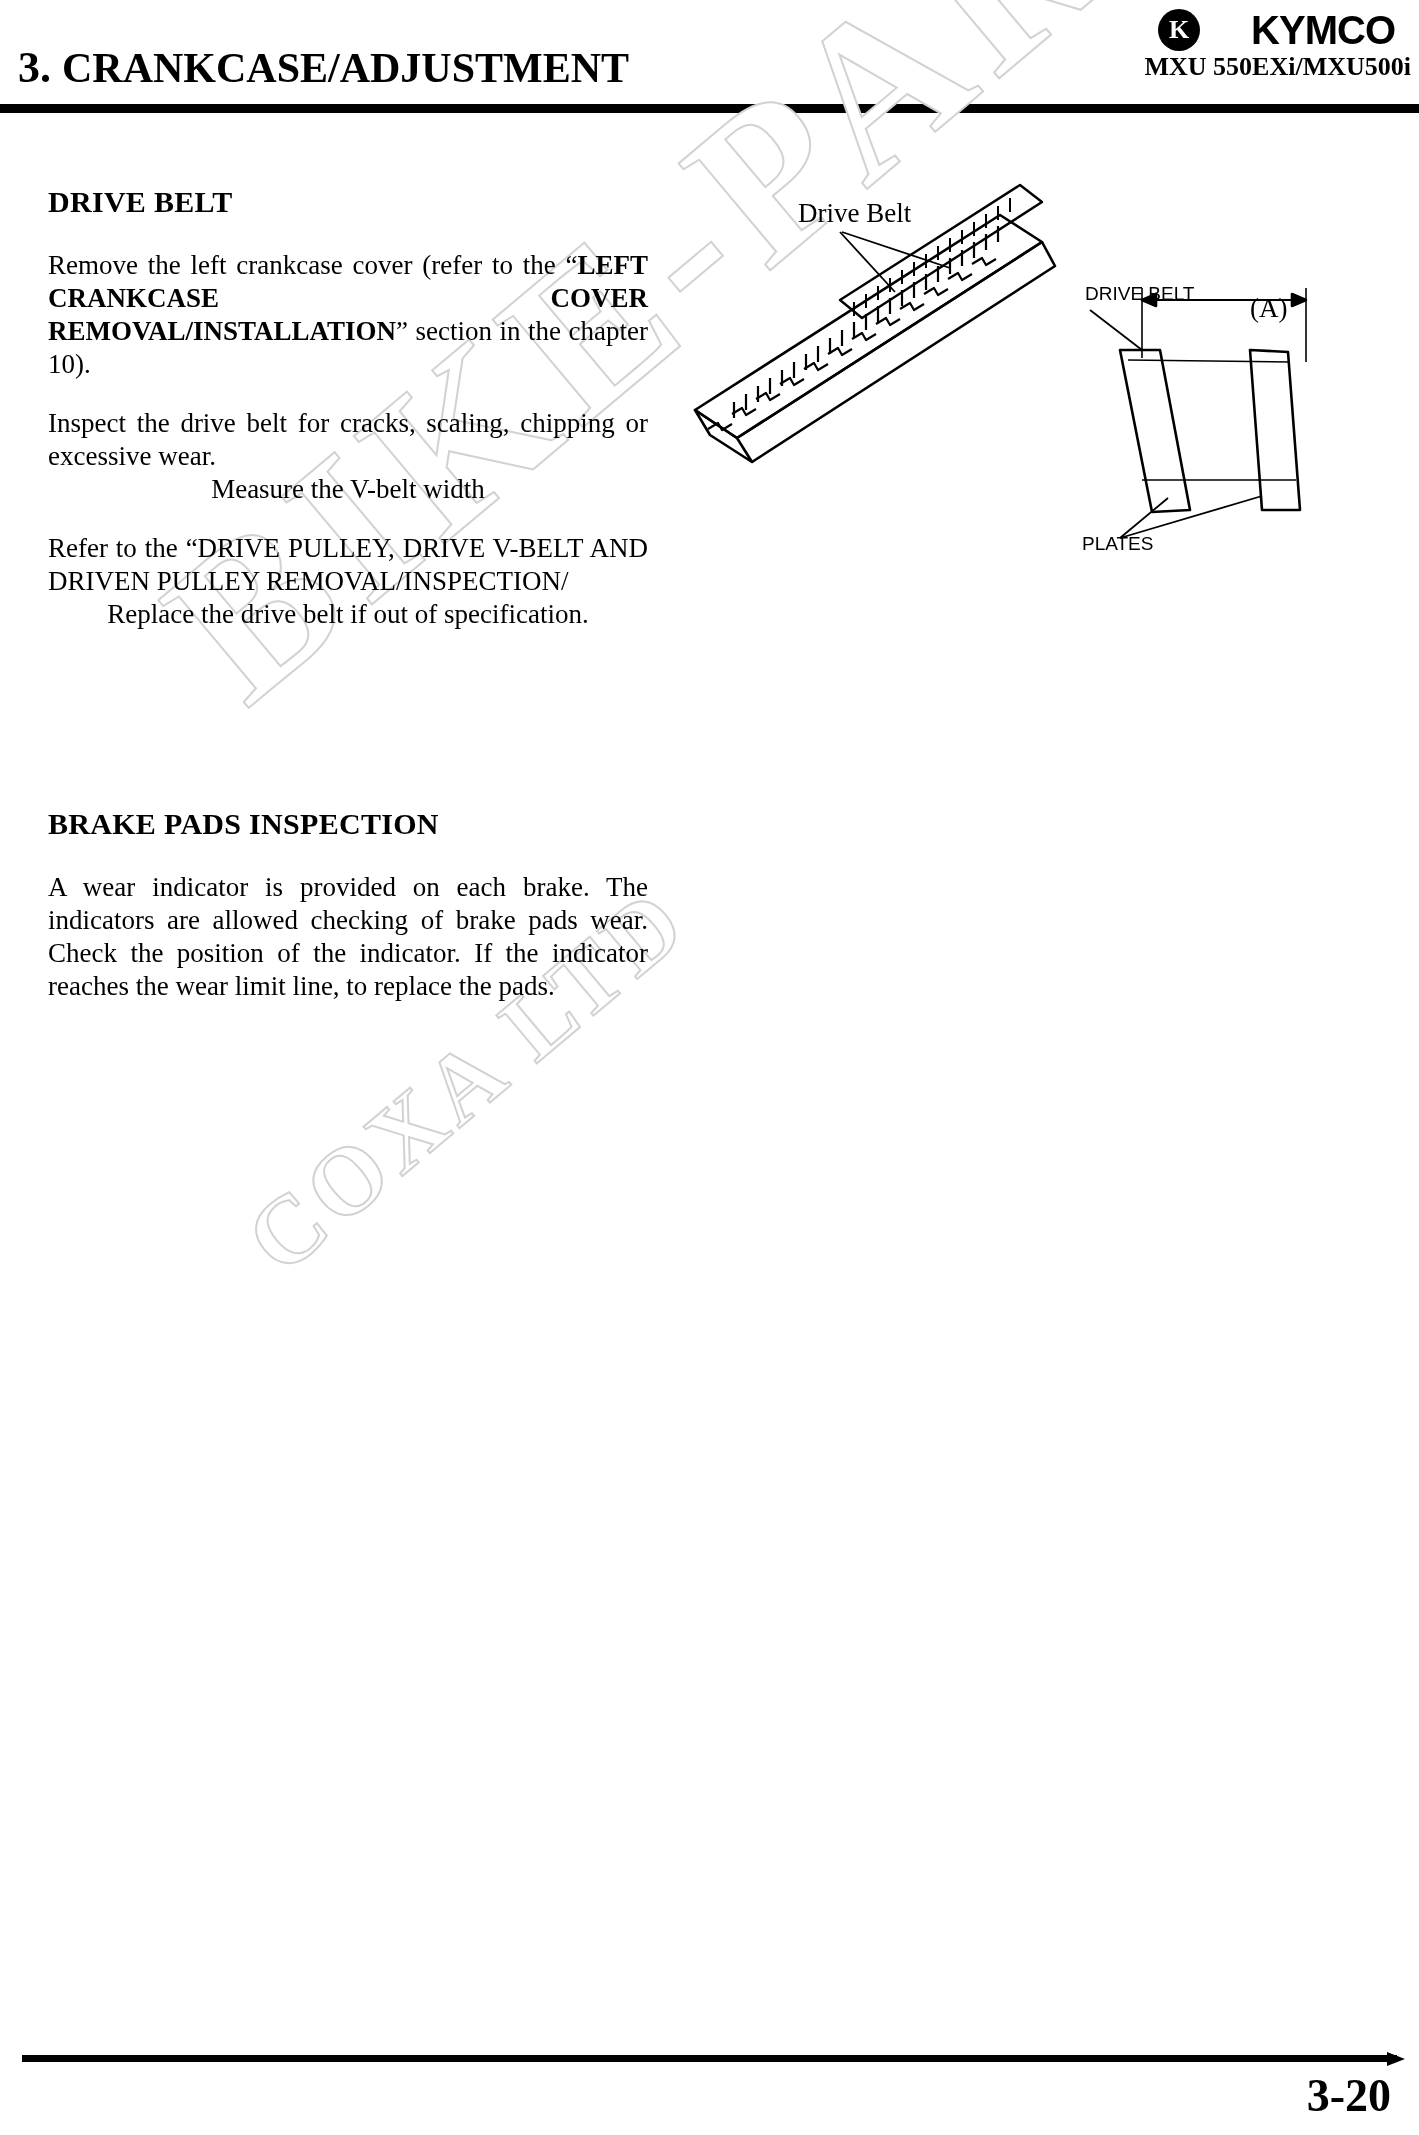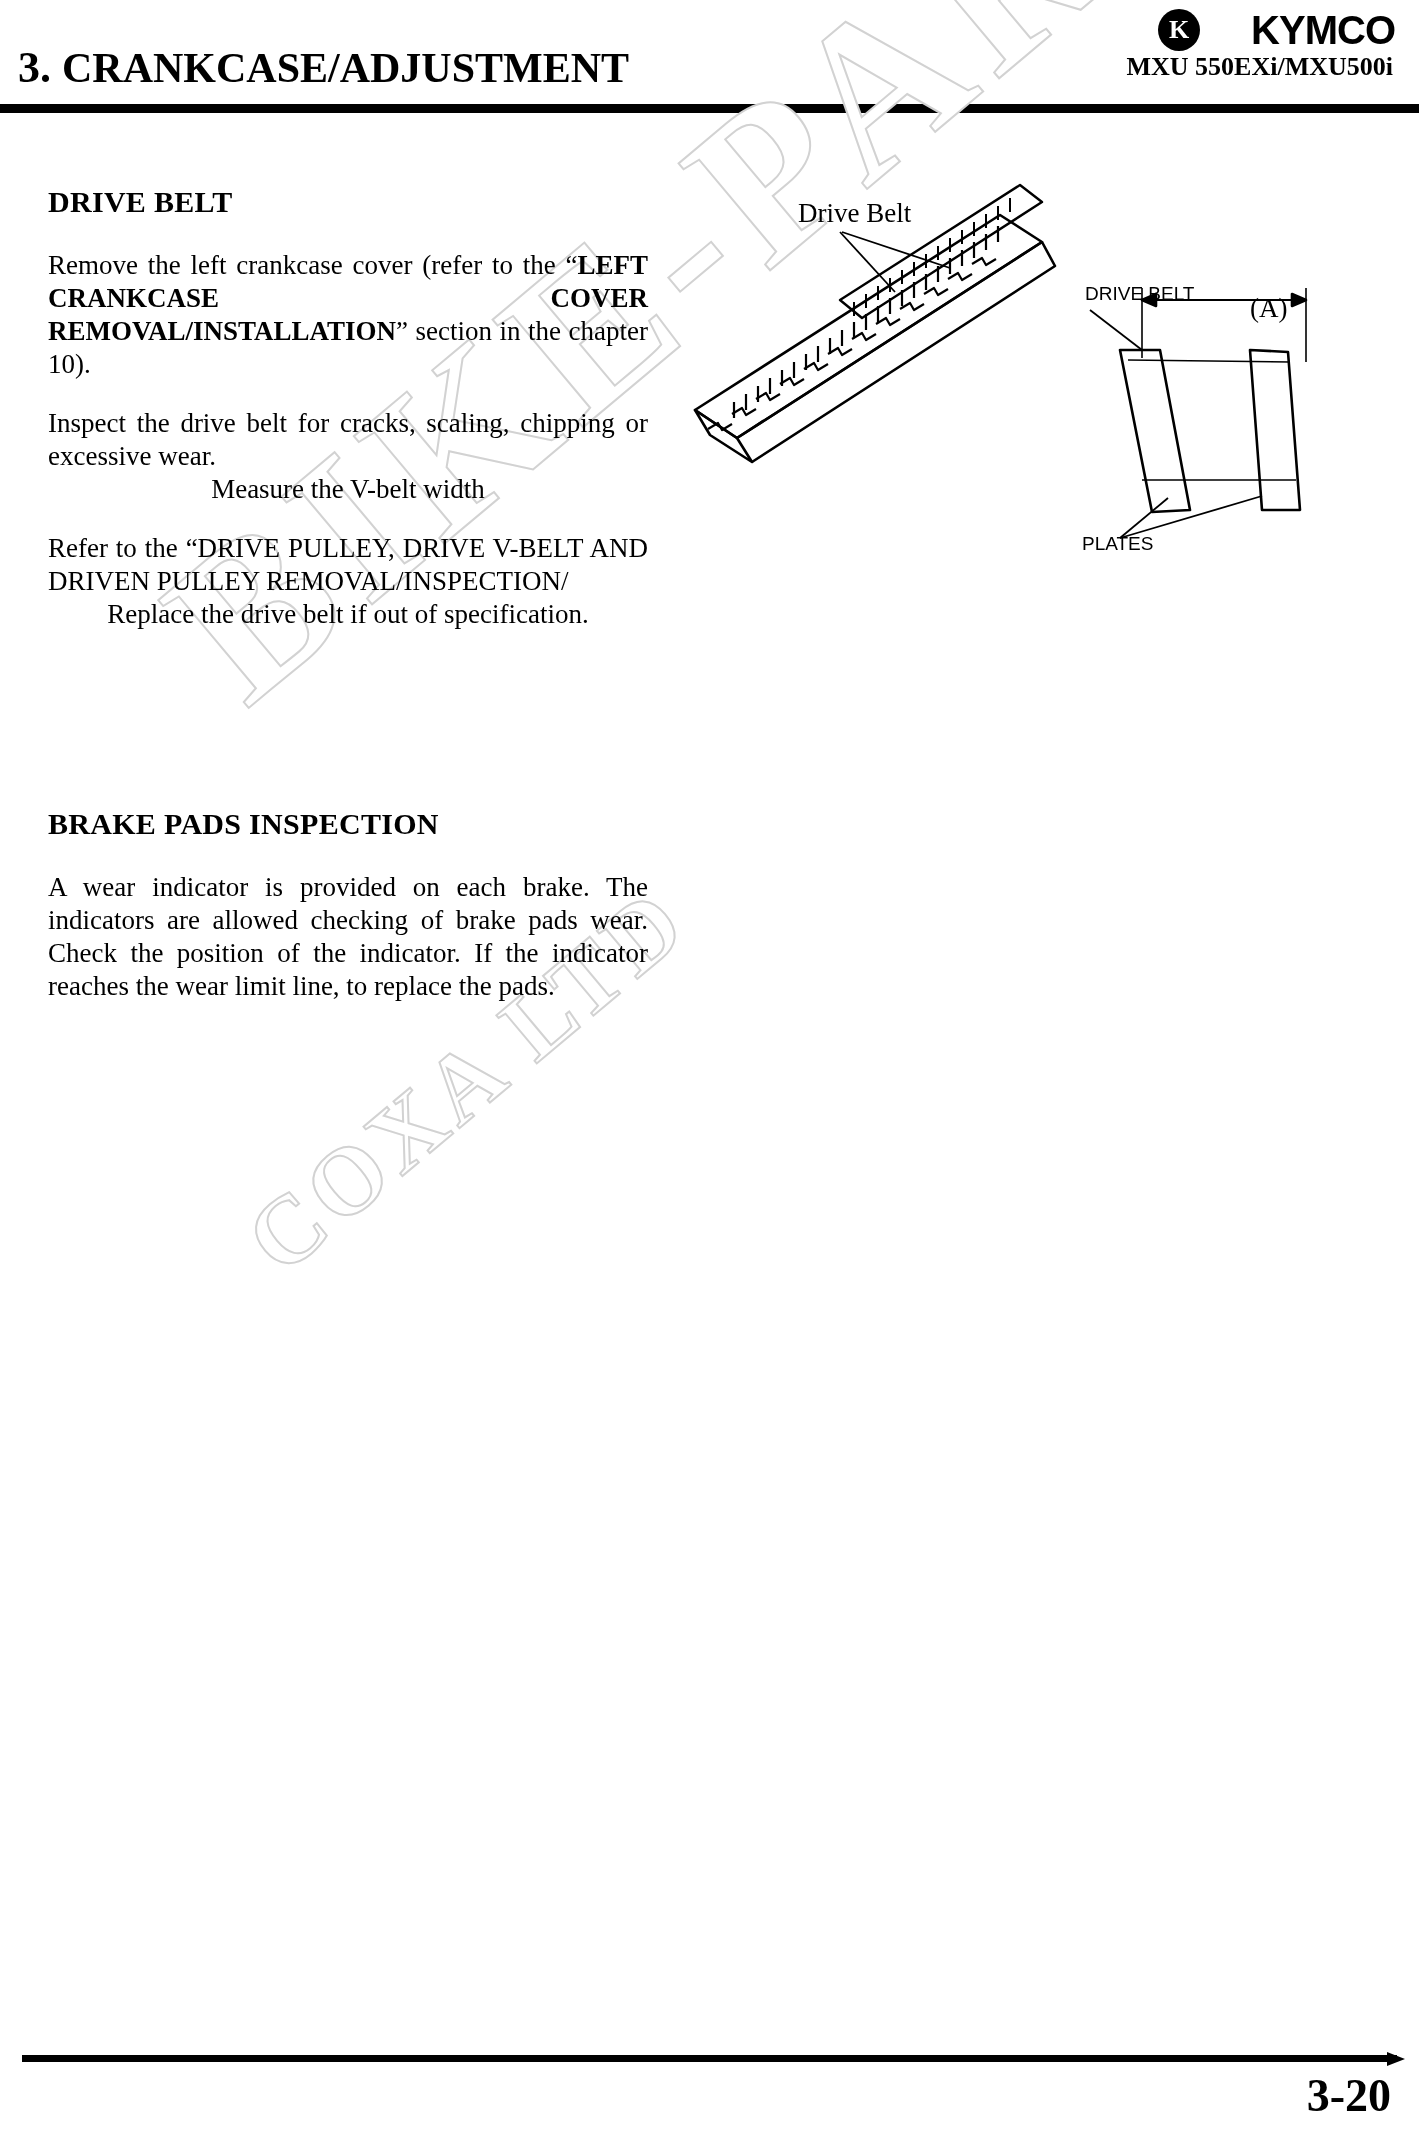--- a/index.html
+++ b/index.html
@@ -72,21 +72,21 @@
   }
   .brand-name {
     font-family: "Liberation Sans", sans-serif;
     font-size: 40px;
     font-weight: bold;
     letter-spacing: -1px;
     margin-left: 43px;
   }
   .model-line {
     position: absolute;
-    right: 26px;
+    right: 8px;
     top: 52px;
     font-size: 26px;
     font-weight: bold;
     font-family: "Liberation Serif", serif;
     text-align: right;
   }
   .header-rule {
     position: absolute;
     left: 0;
     top: 104px;

